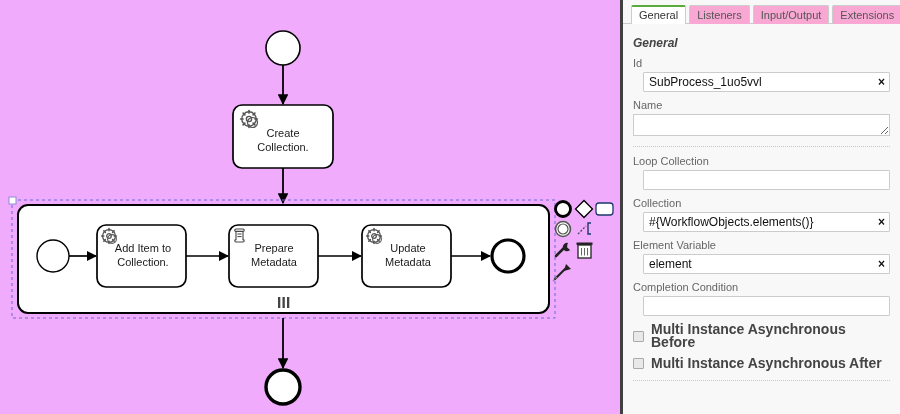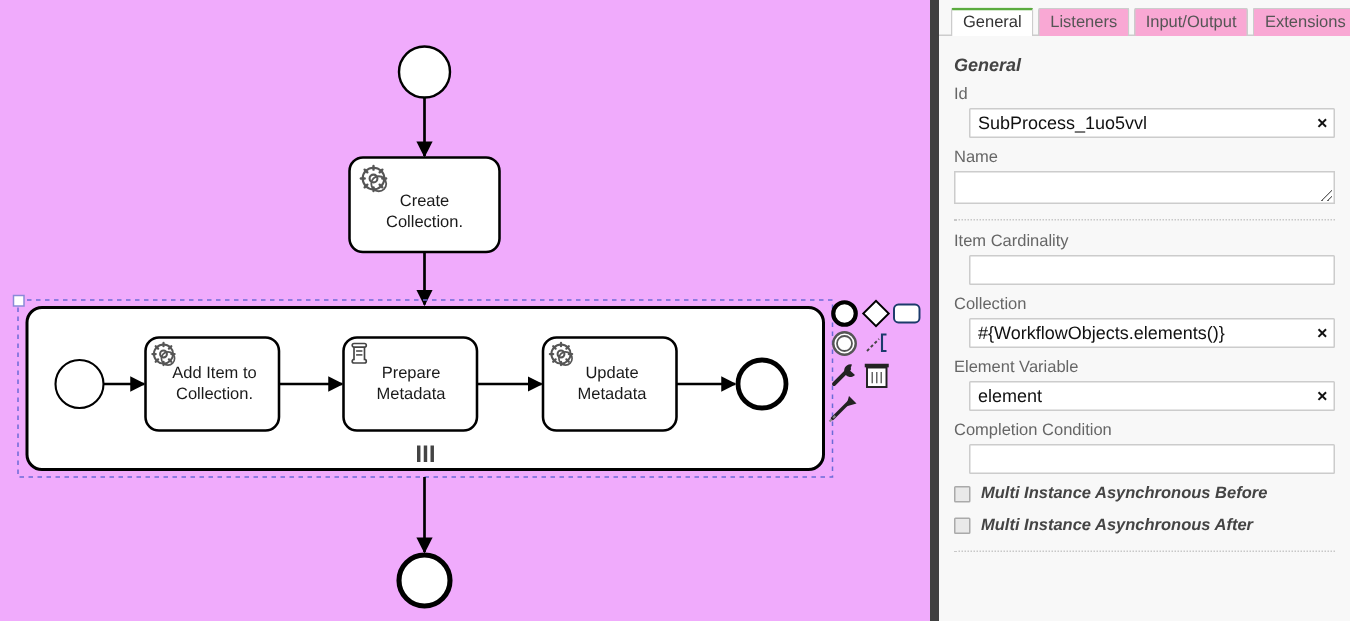--- a/index.html
+++ b/index.html
@@ -13,21 +13,21 @@
   
   #canvas{position:absolute;left:0;top:0;width:620px;height:414px;background:#f0abfc;overflow:hidden;}
   #canvas svg{position:absolute;left:0;top:0;}
   .bpmn-label{
     font-family:"Liberation Sans",sans-serif;
     font-size:11px;fill:#1a1a1a;text-anchor:middle;
   }
   
   #panel{
     position:absolute;left:620px;top:0;width:280px;height:414px;
-    background:#f8f8f8;border-left:6px solid #404040;
+    background:#f8f8f8;border-left:3px solid #404040;
     box-sizing:border-box;overflow:hidden;
   }
   .tabs{
     display:flex;align-items:flex-end;height:24px;
     padding:4px 0 0 8px;box-sizing:border-box;
     border-bottom:1px solid #ccc;background:#f8f8f8;
   }
   .tab{
     font-size:11px;color:#555;background:#f9a8d4;
     border:1px solid #ccc;border-bottom:none;
@@ -68,21 +68,21 @@
     border:1px solid #ccc;background:#fff;resize:vertical;
     font-family:"Liberation Sans",sans-serif;font-size:12px;color:#111;
     padding:2px 5px;outline:none;display:block;
   }
   .check-row{display:flex;align-items:center;margin:6px 0 8px 0;}
   .chk{
     width:11px;height:11px;border:1px solid #aaa;background:#e9e9e9;
     margin-right:7px;box-sizing:border-box;border-radius:1px;cursor:pointer;
     flex:0 0 auto;
   }
-  .chk-label{font-size:11px;font-weight:bold;color:#444;line-height:13px;font-style:italic;}
+  .chk-label{font-size:14px;font-weight:bold;color:#444;line-height:13px;}
 </style>
 </head>
 <body>
 
 <div id="canvas">
   <svg width="620" height="414" xmlns="http://www.w3.org/2000/svg">
     <defs>
       <marker id="arrow" viewBox="0 0 10 10" refX="9" refY="5" markerWidth="6" markerHeight="6" orient="auto-start-reverse">
         <path d="M 0 0 L 10 5 L 0 10 z" fill="#000"></path>
       </marker>
@@ -268,21 +268,21 @@
 
     <div class="field">
       <label class="field-label">Name</label>
       <textarea class="textarea" placeholder="" style=""></textarea>
     </div>
 
     <div class="divider"></div>
 
 
     <div class="field">
-      <label class="field-label">Item Cardinality</label>
+      <label class="field-label">Loop Collection</label>
       <div class="input-wrap">
         <input class="text-input empty" type="text" value="" style="">
       </div>
     </div>
 
     <div class="field">
       <label class="field-label">Collection</label>
       <div class="input-wrap">
         <input class="text-input" type="text" value="#{WorkflowObjects.elements()}" style="">
         <span class="clear-x">×</span>

